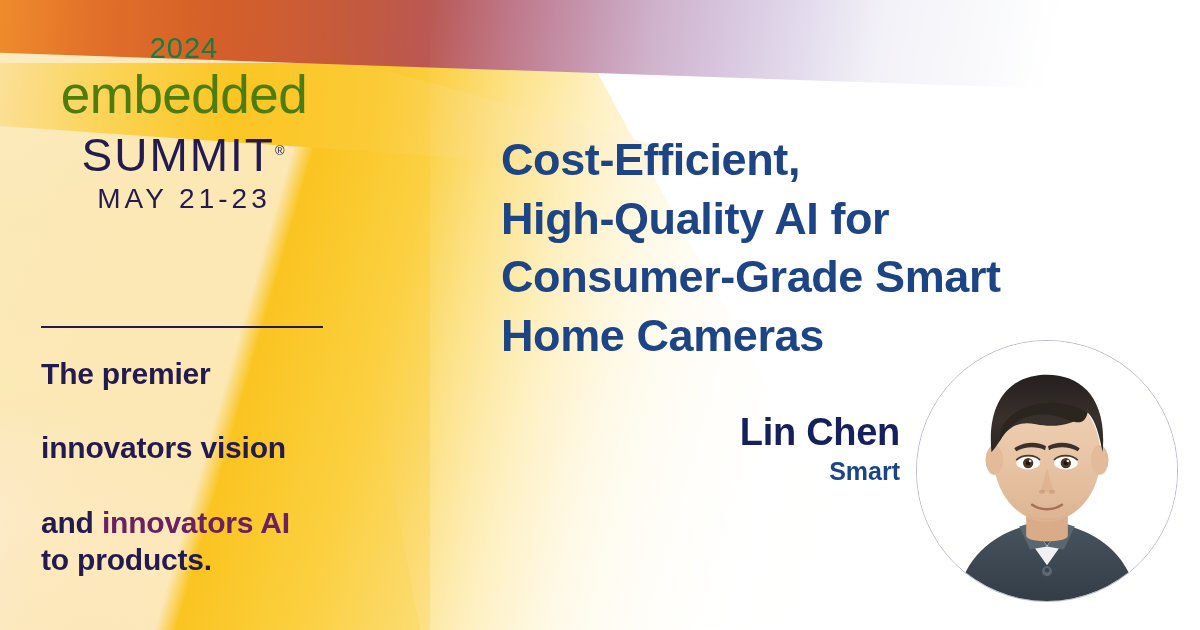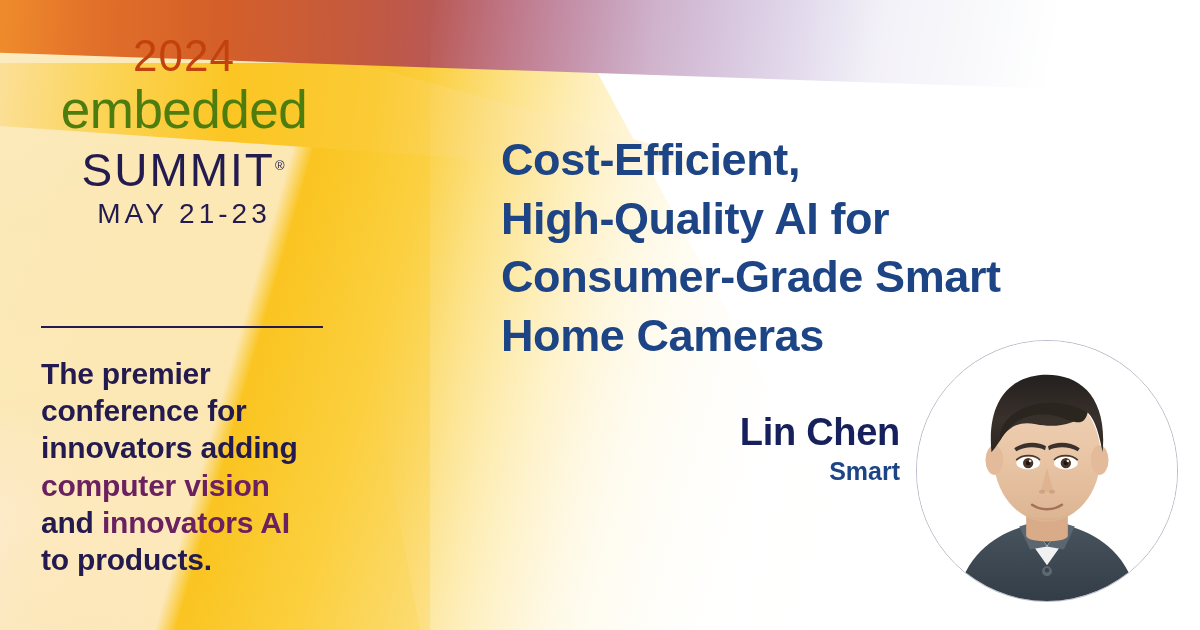--- a/index.html
+++ b/index.html
@@ -122,25 +122,25 @@
   }
 
   
   .logo{
     position:absolute;
     left:34px; top:34px; width:300px;
     text-align:center;
     color:#231b4f;
   }
   .logo-year{
-    font-size:44px;
+    font-size:29px;
     letter-spacing:1px;
     font-weight:400;
     line-height:1;
-    color:#c2410c;
+    color:#15803d;
   }
   .logo-embedded{
     font-size:53px;
     font-weight:300;
     line-height:1.05;
     letter-spacing:-0.5px;
     margin-top:4px;
     color:#4d7c0f;
   }
   .logo-vision{
@@ -282,23 +282,23 @@
     <div>
       <span class="logo-summit"><span>SUMMIT</span><sup>®</sup></span>
     </div>
     <div class="logo-dates">MAY 21-23</div>
   </div>
 
   <div class="divider"></div>
 
   <div class="tagline">
     <span>The premier</span><br>
-    <span>conference for</span><br>
-    <span>innovators adding</span><br>
-    <span class="hl">computer vision</span><br>
+    <br>
+    <span>innovators vision</span><br>
+    <br>
     <span>and </span><span class="hl">innovators AI</span><br>
     <span>to products.</span>
   </div>
 
   <div class="title">
     <div>Cost-Efficient,</div>
     <div>High-Quality AI for</div>
     <div>Consumer-Grade Smart</div>
     <div>Home Cameras</div>
   </div>

